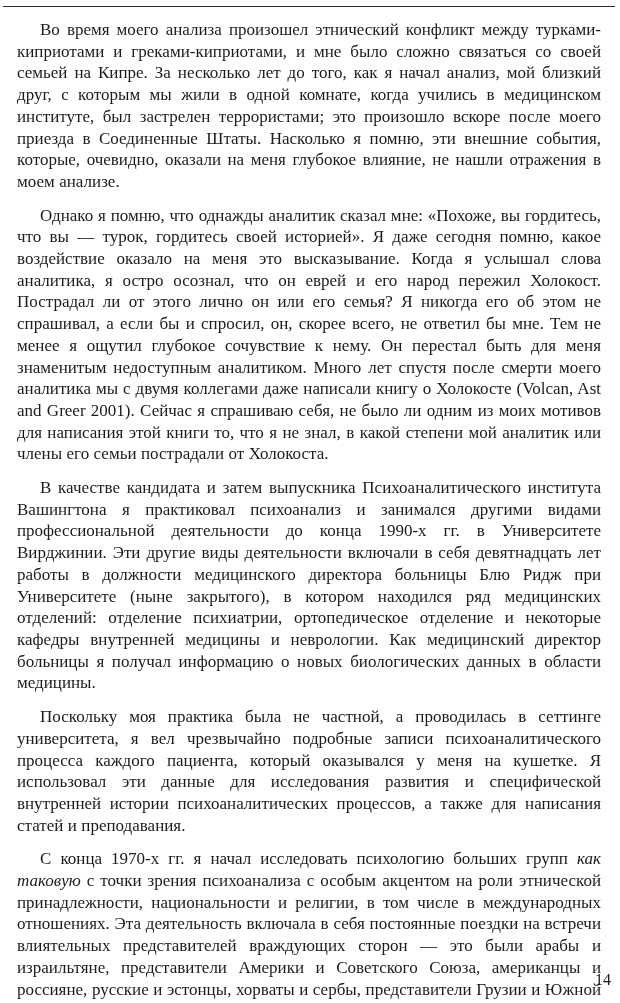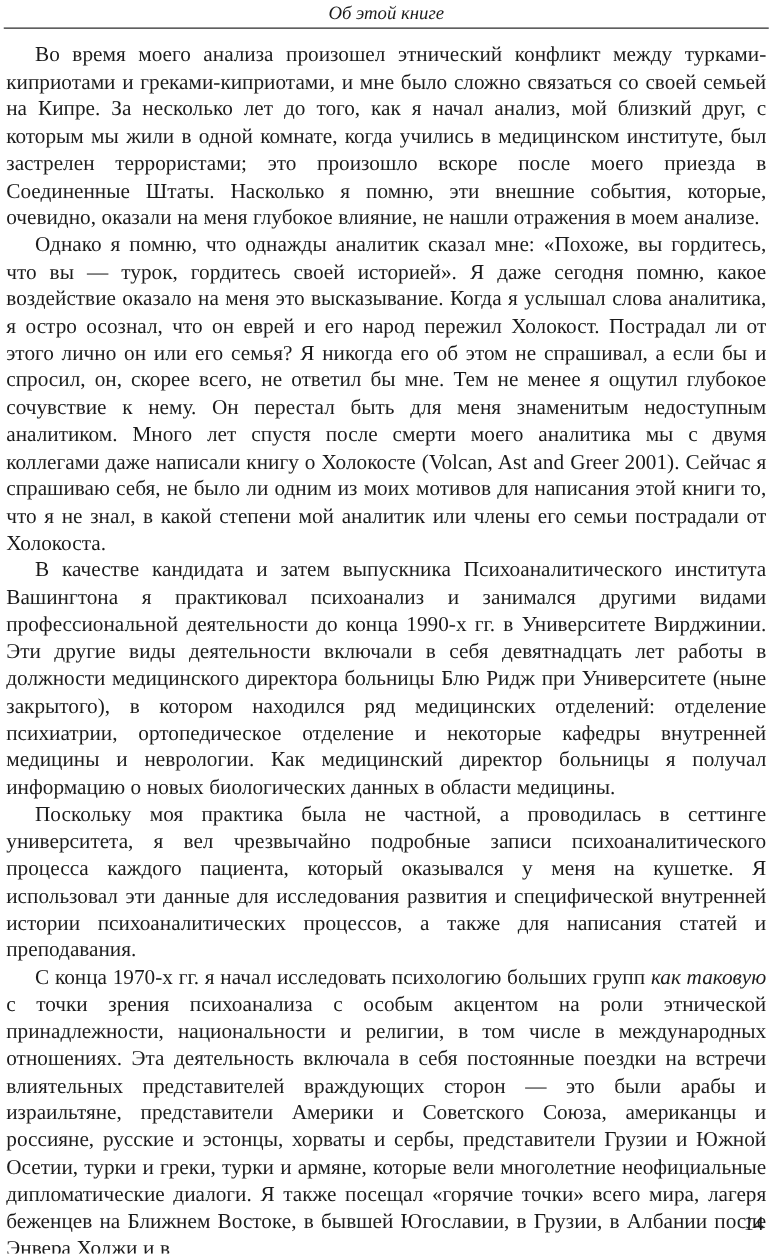--- a/index.html
+++ b/index.html
@@ -38,41 +38,38 @@
   .page-body {
     margin-top: 10px;
     font-size: 17px;
     line-height: 21.7px;
     text-align: justify;
     hyphens: auto;
     -webkit-hyphens: auto;
     word-spacing: 0.2px;
   }
   .page-body p {
-    margin: 0;
+    margin: 12px;
     text-indent: 23px;
   }
   .page-body em {
   }
   .page-footer {
     position: absolute;
     right: 9px;
     bottom: 15px;
     font-size: 16px;
     line-height: 16px;
     color: var(--ink);
   }
 </style>
 </head>
 <body>
 
 <div class="page">
-  <div class="running-head">
-    <span>Об этой книге</span>
-  </div>
   <div class="head-rule"></div>
 
   <div class="page-body">
       <p><span>Во время моего анализа произошел этнический конфликт между турками-киприотами и греками-киприотами, и мне было сложно связаться со своей семьей на Кипре. За несколько лет до того, как я начал анализ, мой близкий друг, с которым мы жили в одной комнате, когда учились в медицинском институте, был застрелен террористами; это произошло вскоре после моего приезда в Соединенные Штаты. Насколько я помню, эти внешние события, которые, очевидно, оказали на меня глубокое влияние, не нашли отражения в моем анализе.</span></p>
       <p><span>Однако я помню, что однажды аналитик сказал мне: «Похоже, вы гордитесь, что вы — турок, гордитесь своей историей». Я даже сегодня помню, какое воздействие оказало на меня это высказывание. Когда я услышал слова аналитика, я остро осознал, что он еврей и его народ пережил Холокост. Пострадал ли от этого лично он или его семья? Я никогда его об этом не спрашивал, а если бы и спросил, он, скорее всего, не ответил бы мне. Тем не менее я ощутил глубокое сочувствие к нему. Он перестал быть для меня знаменитым недоступным аналитиком. Много лет спустя после смерти моего аналитика мы с двумя коллегами даже написали книгу о Холокосте (Volcan, Ast and Greer 2001). Сейчас я спрашиваю себя, не было ли одним из моих мотивов для написания этой книги то, что я не знал, в какой степени мой аналитик или члены его семьи пострадали от Холокоста.</span></p>
       <p><span>В качестве кандидата и затем выпускника Психоаналитического института Вашингтона я практиковал психоанализ и занимался другими видами профессиональной деятельности до конца 1990-х гг. в Университете Вирджинии. Эти другие виды деятельности включали в себя девятнадцать лет работы в должности медицинского директора больницы Блю Ридж при Университете (ныне закрытого), в котором находился ряд медицинских отделений: отделение психиатрии, ортопедическое отделение и некоторые кафедры внутренней медицины и неврологии. Как медицинский директор больницы я получал информацию о новых биологических данных в области медицины.</span></p>
       <p><span>Поскольку моя практика была не частной, а проводилась в сеттинге университета, я вел чрезвычайно подробные записи психоаналитического процесса каждого пациента, который оказывался у меня на кушетке. Я использовал эти данные для исследования развития и специфической внутренней истории психоаналитических процессов, а также для написания статей и преподавания.</span></p>
       <p><span>С конца 1970-х гг. я начал исследовать психологию больших групп </span><em>как таковую</em><span> с точки зрения психоанализа с особым акцентом на роли этнической принадлежности, национальности и религии, в том числе в международных отношениях. Эта деятельность включала в себя постоянные поездки на встречи влиятельных представителей враждующих сторон — это были арабы и израильтяне, представители Америки и Советского Союза, американцы и россияне, русские и эстонцы, хорваты и сербы, представители Грузии и Южной Осетии, турки и греки, турки и армяне, которые вели многолетние неофициальные дипломатические диалоги. Я также посещал «горячие точки» всего мира, лагеря беженцев на Ближнем Востоке, в бывшей Югославии, в Грузии, в Албании после Энвера Ходжи и в</span></p>
     </div>
 

